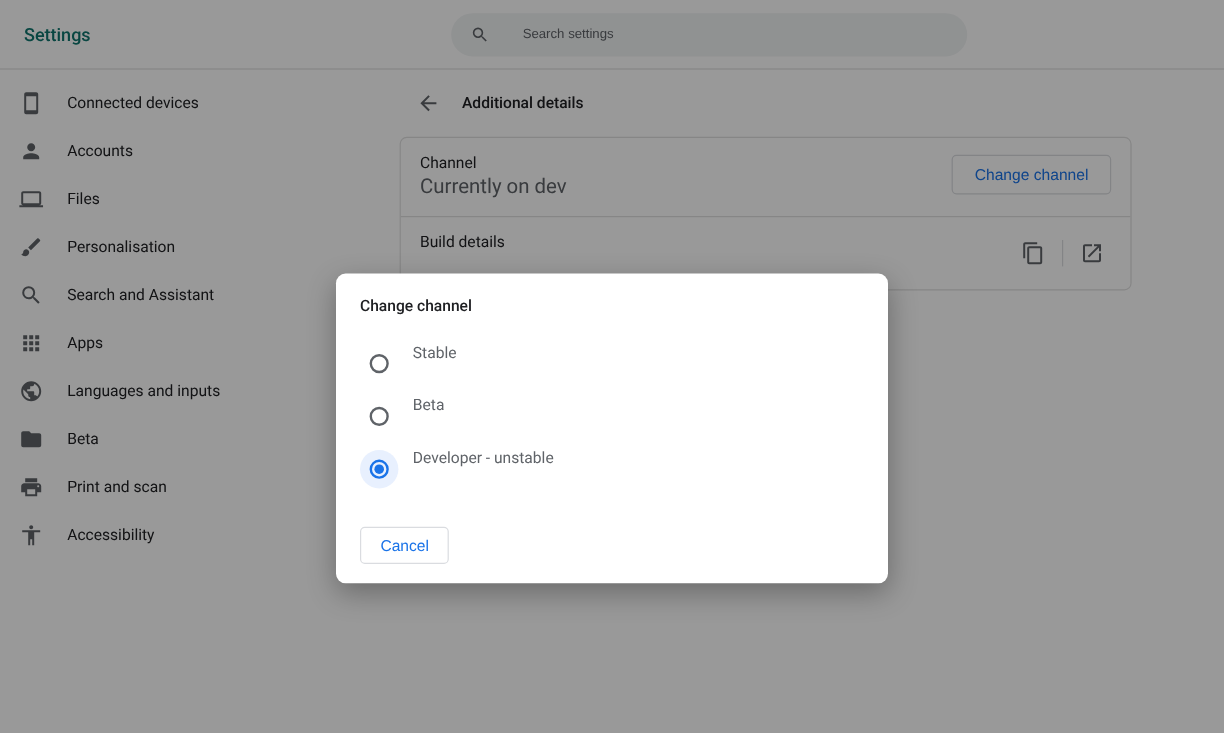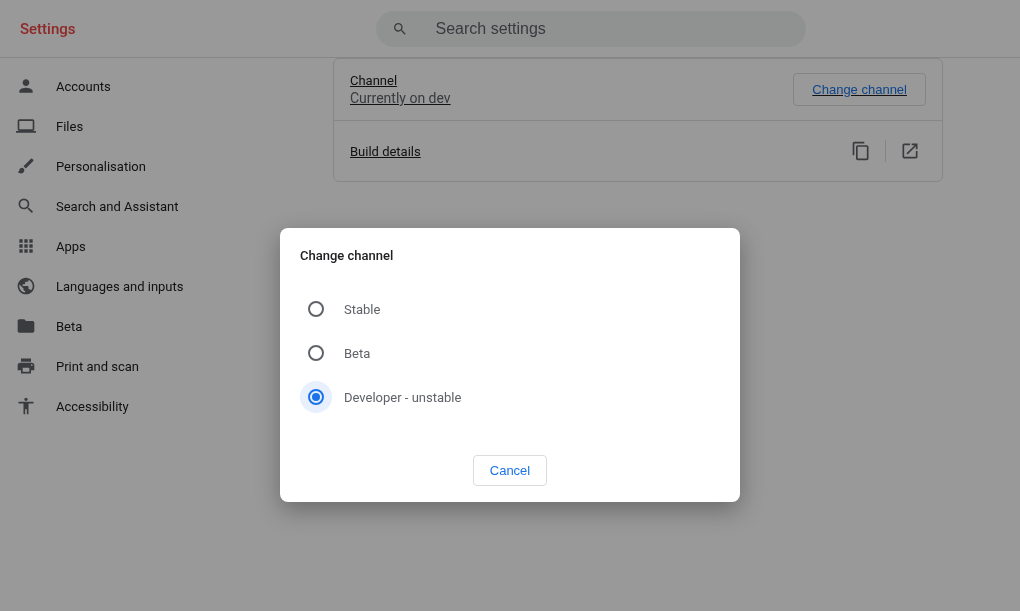--- a/index.html
+++ b/index.html
@@ -1,82 +1,90 @@
 <!DOCTYPE html>
 <html><head>
 <meta charset="utf-8">
 <style>
 * { box-sizing: border-box; margin: 0; padding: 0; }
 body { font-family: Roboto, Arial, sans-serif; font-size: 13px; color: #202124; background: #fff; width: 1020px; height: 611px; overflow: hidden; position: relative; }
 
 .header { height: 58px; border-bottom: 1px solid #e0e0e0; display: flex; align-items: center; padding: 0 20px; }
-.header-title { font-size: 15px; font-weight: 500; color: #ef4444; }
+.header-title { font-size: 15px; font-weight: 500; color: #0f766e; }
 .search-wrap { margin-left: 300px; width: 430px; height: 36px; background: #f1f3f4; border-radius: 40px; display: flex; align-items: center; padding: 0 16px; }
 .search-wrap svg { width: 18px; height: 18px; fill: #5f6368; }
-.search-wrap input { border: none; background: transparent; outline: none; margin-left: 28px; font-size: 16px; width: 100%; color: #0c4a6e; }
+.search-wrap input { border: none; background: transparent; outline: none; margin-left: 28px; font-size: 11px; width: 100%; color: #0c4a6e; }
 .search-wrap input::placeholder { color: #5f6368; }
 
 .body { display: flex; height: calc(100% - 58px); }
 
 .sidebar { width: 256px; padding-top: 8px; overflow-y: auto; }
 .sidebar-item { display: flex; align-items: center; height: 40px; padding: 0 16px; cursor: pointer; color: #202124; }
 .sidebar-item .icon { width: 20px; height: 20px; display: flex; align-items: center; justify-content: center; margin-right: 20px; fill: #5f6368; color: #5f6368; }
 .sidebar-item .label { font-size: 13px; }
 .sidebar-section { display: flex; align-items: center; justify-content: space-between; height: 40px; padding: 0 16px; cursor: pointer; color: #5f6368; font-size: 13px; }
 .sidebar-section .chev { width: 20px; height: 20px; fill: #5f6368; }
 
 .content { flex: 1; display: flex; justify-content: center; padding-top: 0; }
 .content-inner { width: 610px; }
 
 .subheader { display: flex; align-items: center; height: 56px; padding: 0 8px; }
 .back-btn { width: 32px; height: 32px; border-radius: 50%; display: flex; align-items: center; justify-content: center; cursor: pointer; }
 .back-btn svg { width: 20px; height: 20px; fill: #5f6368; }
 .subheader-title { font-size: 13px; font-weight: 500; margin-left: 12px; }
 
 .card { border: 1px solid #e0e0e0; border-radius: 6px; }
-.row { display: flex; align-items: center; justify-content: space-between; padding: 14px 16px; text-decoration: underline; }
+.row { display: flex; align-items: flex-start; justify-content: space-between; padding: 14px 16px; }
 .row + .row { border-top: 1px solid #e0e0e0; }
 .row-text .row-title { font-size: 13px; color: #202124; }
-.row-text .row-sub { font-size: 14px; color: #5f6368; margin-top: 2px; }
+.row-text .row-sub { font-size: 17px; color: #5f6368; margin-top: 2px; }
 .change-btn { border: 1px solid #dadce0; background: #fff; color: #1a73e8; font-size: 13px; padding: 8px 18px; border-radius: 4px; cursor: pointer; font-weight: 500; }
 .row-icons { display: flex; align-items: center; }
 .icon-btn { width: 32px; height: 32px; display: flex; align-items: center; justify-content: center; cursor: pointer; fill: #5f6368; }
 .vdiv { width: 1px; height: 22px; background: #dadce0; margin: 0 8px; }
 
 .scrim { position: absolute; inset: 0; background: rgba(0,0,0,0.4); z-index: 10; }
 .dialog { position: absolute; z-index: 20; background: #fff; border-radius: 8px; box-shadow: 0 8px 24px rgba(0,0,0,0.3); width: 460px; left: 280px; top: 228px; padding: 20px 20px 16px 20px; }
 .dialog-title { font-size: 13px; font-weight: 500; margin-bottom: 24px; }
-.radio-row { display: flex; align-items: center; height: 44px; cursor: pointer; }
+.radio-row { display: flex; align-items: flex-start; height: 44px; cursor: pointer; }
 .radio-outer { width: 32px; height: 32px; border-radius: 50%; display: flex; align-items: center; justify-content: center; margin-right: 12px; }
 .radio-outer.active { background: #e8f0fe; }
 .radio { width: 16px; height: 16px; border: 2px solid #5f6368; border-radius: 50%; display: flex; align-items: center; justify-content: center; }
 .radio.selected { border-color: #1a73e8; }
 .radio .dot { width: 8px; height: 8px; border-radius: 50%; background: #1a73e8; }
 .radio-label { font-size: 13px; color: #5f6368; }
-.dialog-actions { display: flex; justify-content: center; margin-top: 36px; }
+.dialog-actions { display: flex; justify-content: flex-start; margin-top: 20px; }
 .cancel-btn { border: 1px solid #dadce0; background: #fff; color: #1a73e8; font-size: 13px; padding: 7px 16px; border-radius: 4px; cursor: pointer; }
 </style>
 </head>
 <body>
 
 <div class="header">
   <div class="header-title">Settings</div>
   <div class="search-wrap">
     <svg viewBox="0 0 24 24">
         <path d="M15.5 14h-.79l-.28-.27A6.471 6.471 0 0016 9.5 6.5 6.5 0 109.5 16c1.61 0 3.09-.59 4.23-1.57l.27.28v.79l5 4.99L20.49 19l-4.99-5zm-6 0C7.01 14 5 11.99 5 9.5S7.01 5 9.5 5 14 7.01 14 9.5 11.99 14 9.5 14z"></path>
       </svg>
     <input type="text" placeholder="Search settings" style="">
   </div>
 </div>
 
 <div class="body">
   <div class="sidebar">
     <div class="sidebar-item">
       <span class="icon">
           <svg viewBox="0 0 24 24" width="20" height="20">
+            <path d="M17 1H7c-1.1 0-2 .9-2 2v18c0 1.1.9 2 2 2h10c1.1 0 2-.9 2-2V3c0-1.1-.9-2-2-2zm0 18H7V5h10v14z"></path>
+          </svg>
+        </span>
+      <span class="label">Connected devices</span>
+    </div>
+    <div class="sidebar-item">
+      <span class="icon">
+          <svg viewBox="0 0 24 24" width="20" height="20">
             <path d="M12 12c2.21 0 4-1.79 4-4s-1.79-4-4-4-4 1.79-4 4 1.79 4 4 4zm0 2c-2.67 0-8 1.34-8 4v2h16v-2c0-2.66-5.33-4-8-4z"></path>
           </svg>
         </span>
       <span class="label">Accounts</span>
     </div>
     <div class="sidebar-item">
       <span class="icon">
           <svg viewBox="0 0 24 24" width="20" height="20">
             <path d="M20 18c1.1 0 2-.9 2-2V6c0-1.1-.9-2-2-2H4c-1.1 0-2 .9-2 2v10c0 1.1.9 2 2 2H0v2h24v-2h-4zM4 6h16v10H4V6z"></path>
           </svg>
@@ -138,20 +146,28 @@
           <svg viewBox="0 0 24 24" width="20" height="20">
             <path d="M12 2c1.1 0 2 .9 2 2s-.9 2-2 2-2-.9-2-2 .9-2 2-2zm9 7h-6v13h-2v-6h-2v6H9V9H3V7h18v2z"></path>
           </svg>
         </span>
       <span class="label">Accessibility</span>
     </div>
   </div>
 
   <div class="content">
     <div class="content-inner">
+      <div class="subheader">
+        <div class="back-btn">
+          <svg viewBox="0 0 24 24">
+              <path d="M20 11H7.83l5.59-5.59L12 4l-8 8 8 8 1.41-1.41L7.83 13H20v-2z"></path>
+            </svg>
+        </div>
+        <div class="subheader-title">Additional details</div>
+      </div>
 
       <div class="card">
         <div class="row">
           <div class="row-text">
             <div class="row-title">Channel</div>
             <div class="row-sub">Currently on dev</div>
           </div>
           <button class="change-btn">Change channel</button>
         </div>
         <div class="row">

